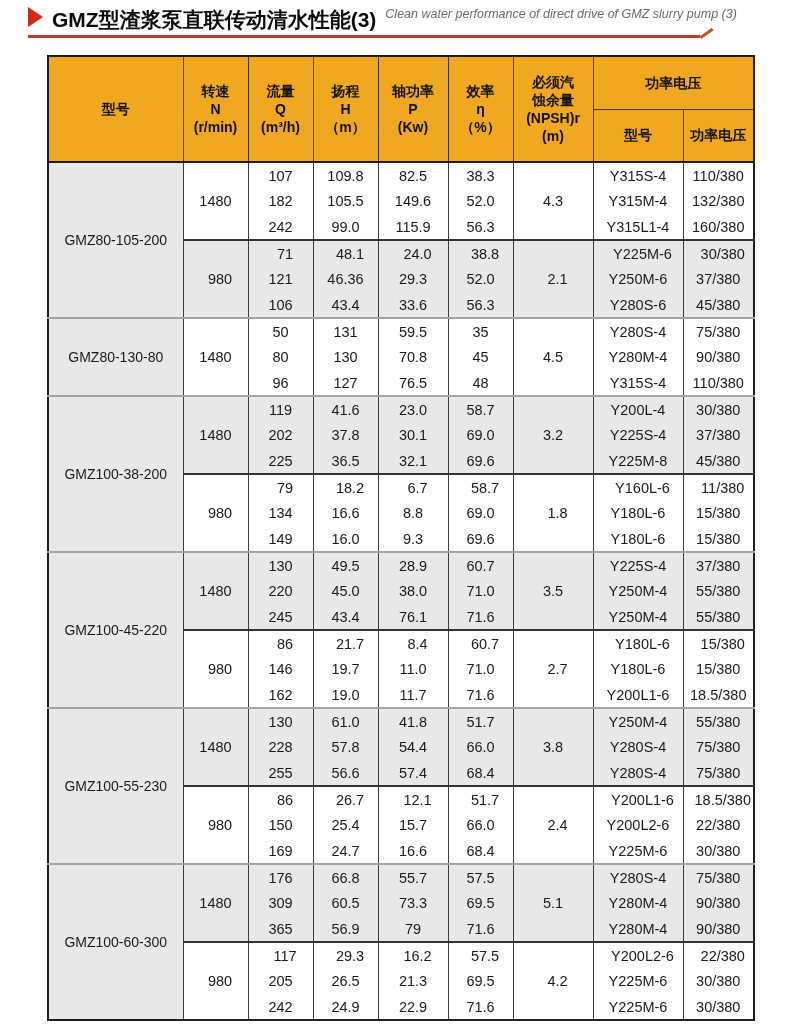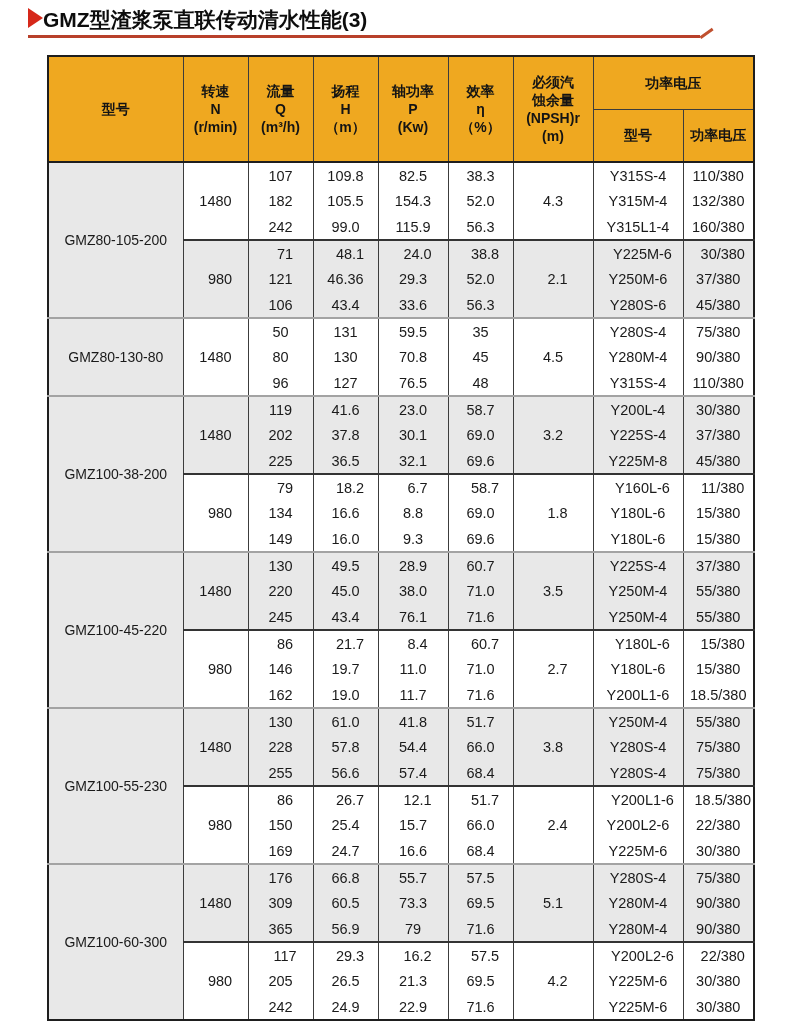--- a/index.html
+++ b/index.html
@@ -7,21 +7,21 @@
   body {
     width:800px; height:1032px;
     background:#ffffff;
     font-family:"Liberation Sans","DejaVu Sans",sans-serif;
     color:#1a1a1a;
     overflow:hidden;
   }
 
   
   .header-area { padding:7px 0 0 28px; }
-  .title-line { display:flex; align-items:center; }
+  .title-line { display:flex; align-items:flex-start; gap:9px; }
   .tri {
     width:0; height:0; margin-bottom:3px;
     border-left:15px solid #d6281a;
     border-top:10px solid transparent;
     border-bottom:10px solid transparent;
   }
   .zh-title { font-size:21px; font-weight:bold; color:#0d0d0d; line-height:1.2; white-space:nowrap; }
   .en-title { font-size:12.5px; font-style:italic; color:#6a6a6a; padding-bottom:2px; white-space:nowrap; }
   .underline { position:relative; margin-top:3px; width:672px; height:3px; background:#b8402a; }
   .underline .slash {
@@ -57,20 +57,21 @@
   tbody tr.block-start td { border-top:2px solid #333333;padding-left:9px; }
   tbody tr.group-start td { border-top:2px solid #a3a3a3; }
 </style>
 </head>
 <body>
 
 <div class="header-area">
   <div class="title-line">
     <span class="tri"></span>
     <span class="zh-title">GMZ型渣浆泵直联传动清水性能(3)</span>
+    <span class="en-title">Clean water performance of direct drive of GMZ slurry pump (3)</span>
   </div>
   <div class="underline">
     <span class="slash"></span>
   </div>
 </div>
 
 <div class="table-wrap">
   <table>
     <colgroup>
       <col style="width:135px">
@@ -140,21 +141,21 @@
           <td class="w">109.8</td>
           <td class="w">82.5</td>
           <td class="w">38.3</td>
           <td class="w" rowspan="3">4.3</td>
           <td class="w">Y315S-4</td>
           <td class="w">110/380</td>
         </tr>
         <tr>
           <td class="w">182</td>
           <td class="w">105.5</td>
-          <td class="w">154.3</td>
+          <td class="w">149.6</td>
           <td class="w">52.0</td>
           <td class="w">Y315M-4</td>
           <td class="w">132/380</td>
         </tr>
         <tr>
           <td class="w">242</td>
           <td class="w">99.0</td>
           <td class="w">115.9</td>
           <td class="w">56.3</td>
           <td class="w">Y315L1-4</td>

